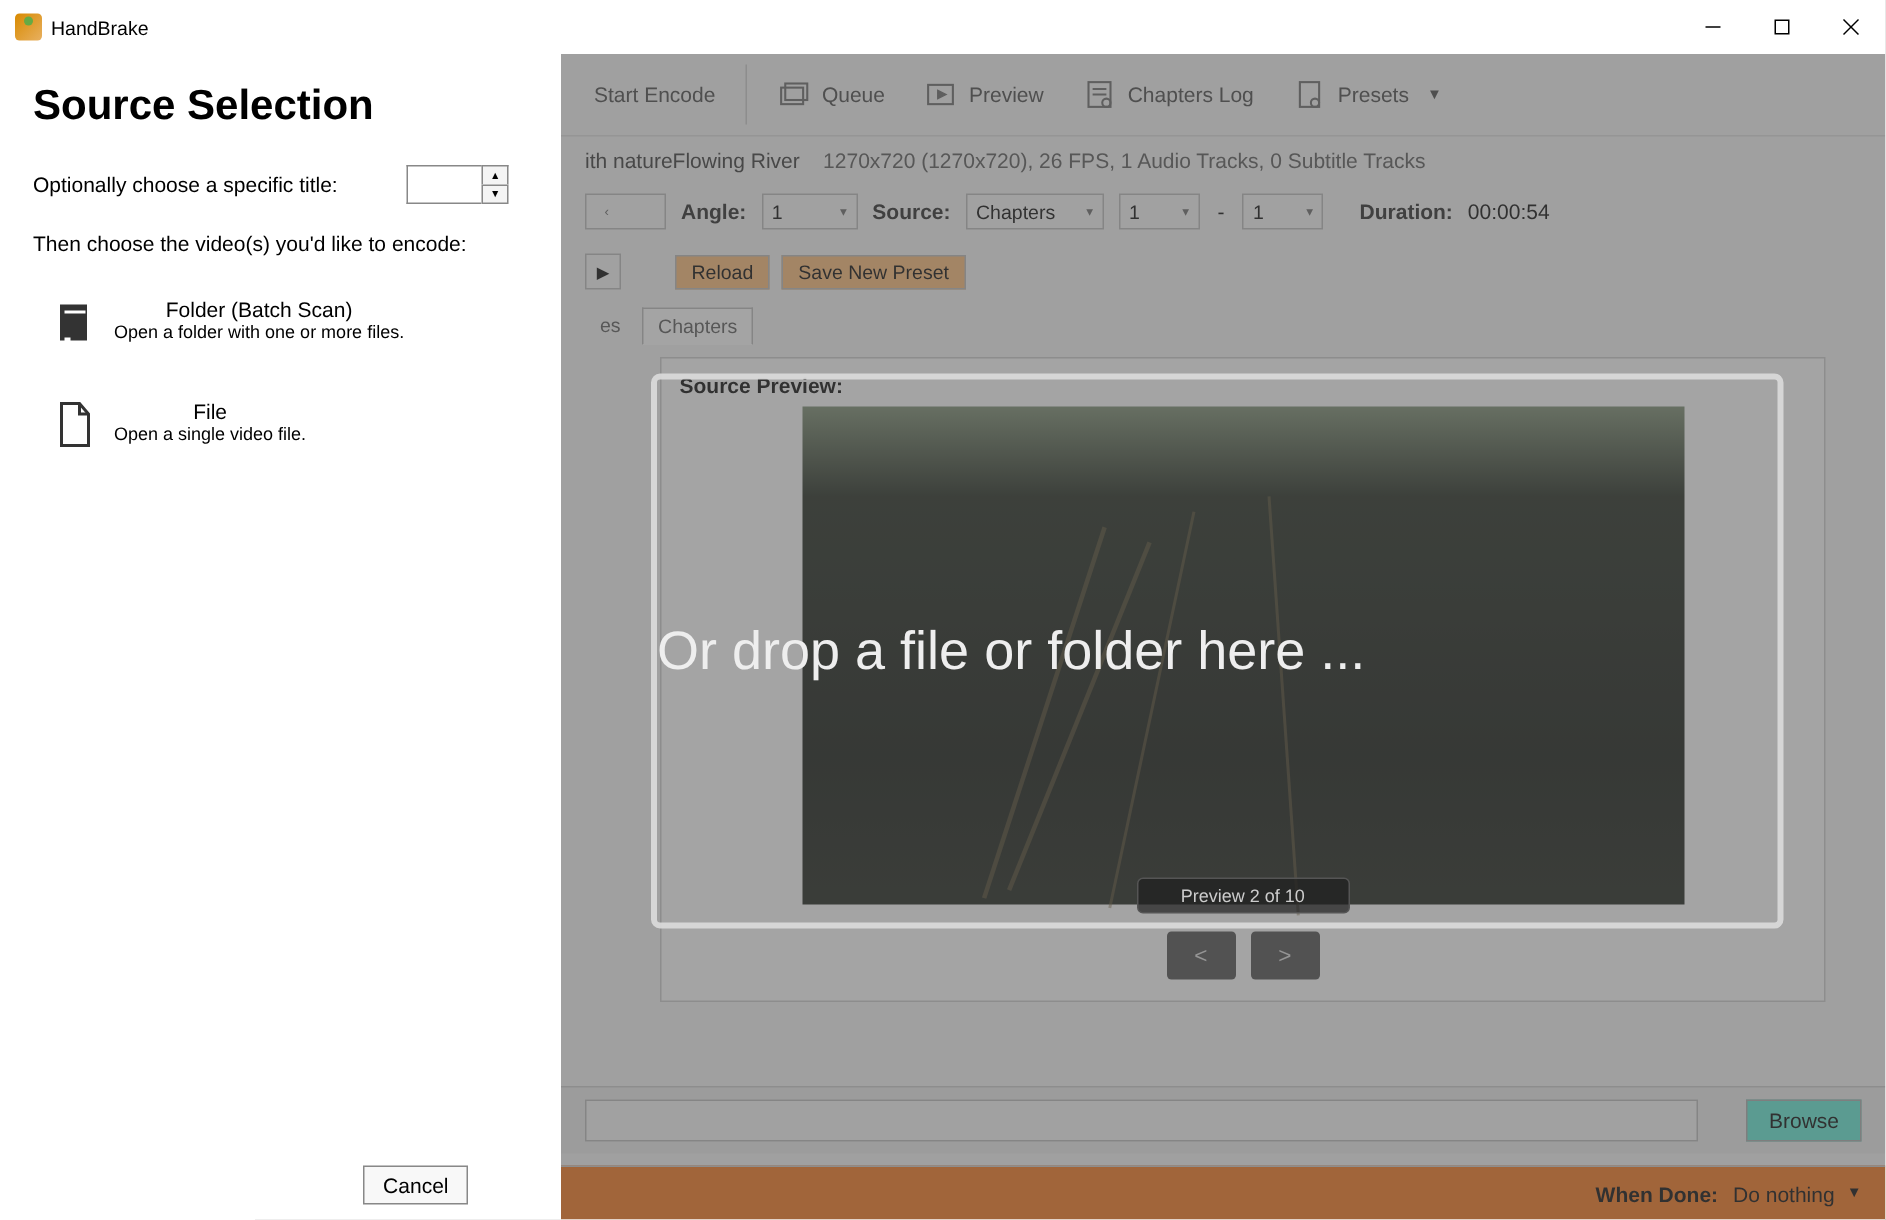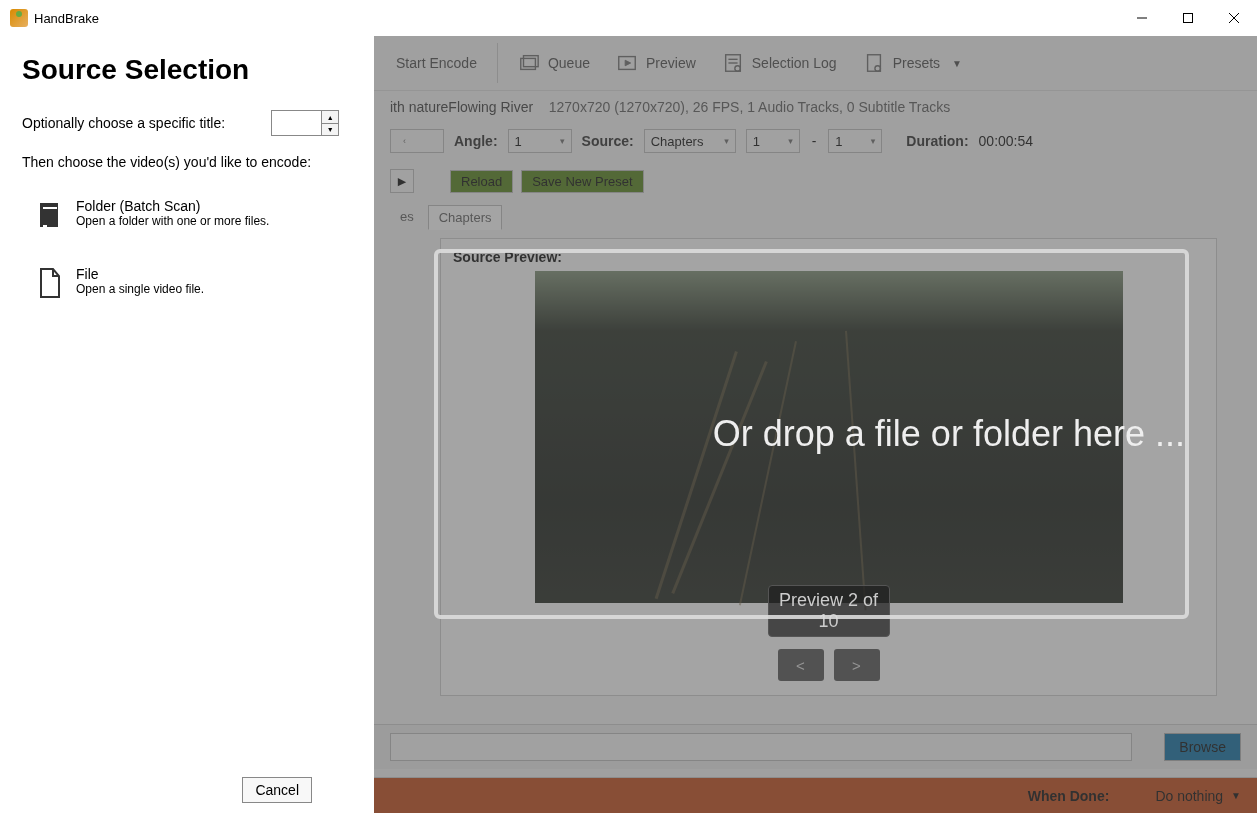--- a/index.html
+++ b/index.html
@@ -25,21 +25,21 @@
   .left .label { font-size: 14px; }
   .spinbox { margin-left: 10px; display:flex; }
   .spinbox input { width: 50px; height: 26px; border:1px solid #888; border-right:none; padding:2px 4px; font-size:13px; }
   .spin-btns { display:flex; flex-direction:column; }
   .spin-btns button { width:18px; height:13px; border:1px solid #888; background:#f4f4f4; font-size:7px; line-height:1; padding:0;}
   .spin-btns button:first-child{border-bottom:none;}
   .left .hint { font-size: 14px; margin-bottom: 28px; }
   .src-option { display:flex; align-items:flex-start; margin-bottom: 34px; cursor:default; }
   .src-option .icon { width: 28px; height: 34px; margin-right: 12px; margin-left:14px; display:flex;align-items:center;justify-content:center;}
   .src-option .icon svg{width:26px;height:32px;}
-  .src-option .txt .t1 { font-size: 14px; }
+  .src-option .txt .t1 { font-size: 14px; text-align: center; }
   .src-option .txt .t2 { font-size: 12px; }
   .left .spacer { flex:1; }
   .cancel-btn { align-self: flex-end; margin-right: 40px; padding: 4px 12px; font-size:14px; border:1px solid #888; background:#f8f8f8; cursor:pointer;}
   .footer-links { margin-top: 36px; font-size: 14px; text-align:center; padding-bottom:10px;}
   .footer-links a { color: #0066cc; text-decoration: underline; }
   .footer-links .sep { margin: 0 4px; color:#444; }
 
   
   .right { flex:1; position:relative; background:#f5f5f5; overflow:hidden; }
   .dim-overlay { position:absolute; inset:0; background:rgba(90,90,90,0.55); pointer-events:none; }
@@ -55,45 +55,45 @@
   .source-line .sname{color:#333;}
   .ctrl-row { display:flex; align-items:center; gap:10px; padding:6px 16px; font-size:14px;}
   .ctrl-row .lab{font-weight:700; color:#222;}
   .sel{display:inline-flex;align-items:center;justify-content:space-between;border:1px solid #bbb;background:#f8f8f8;height:24px;padding:0 6px;font-size:13px;}
   .sel .caret{font-size:9px;margin-left:6px;color:#666;}
   .sel.small{width:54px;} .sel.med{width:64px;} .sel.wide{width:92px;}
   .dash{margin:0 2px;}
   .ctrl-row .dur{margin-left:14px;}
 
   .preset-row{display:flex;align-items:center;gap:8px;padding:10px 16px;font-size:14px;}
-  .preset-row .btn{border:1px solid #bbb;background:#4d7c0f;padding:3px 10px;font-size:13px;}
+  .preset-row .btn{border:1px solid #bbb;background:#fdba74;padding:3px 10px;font-size:13px;}
   .preset-row .iconbtn{border:1px solid #bbb;background:#f8f8f8;width:24px;height:24px;display:flex;align-items:center;justify-content:center;font-size:11px;}
 
   .tabs{display:flex;gap:4px;padding:2px 16px 0 16px;font-size:13px;}
   .tabs .tab{padding:4px 10px;color:#555;}
   .tabs .tab.cur{border:1px solid #bbb;border-bottom-color:#fff;background:#fff;}
 
   .preview-box{margin:8px 40px 0 66px;border:1px solid #ccc;background:#fff;padding:10px 12px 14px 12px;}
   .preview-box .pv-title{font-weight:700;font-size:14px;margin-bottom:6px;}
   .preview-img{width:588px;height:332px;background:linear-gradient(180deg,#788a6e 0%,#1b2318 18%,#0d120c 70%,#161c13 100%);position:relative;margin:0 auto;}
   .preview-img .branch{position:absolute;background:rgba(120,100,60,0.45);transform-origin:top left;}
-  .pv-counter{margin:-18px auto 0 auto;width:122px;text-align:center;border:1px solid #555;border-radius:4px;background:rgba(30,30,30,0.7);color:#ccc;font-size:18px;padding:4px 0;position:relative;z-index:3;}
+  .pv-counter{margin:-18px auto 0 auto;width:142px;text-align:center;border:1px solid #555;border-radius:4px;background:rgba(30,30,30,0.7);color:#ccc;font-size:12px;padding:4px 0;position:relative;z-index:3;}
   .pv-nav{display:flex;justify-content:center;gap:10px;margin-top:12px;}
   .pv-nav button{width:46px;height:32px;background:#4a4a4a;color:#ddd;border:none;border-radius:3px;font-size:15px;}
 
   .browse-row{position:absolute;left:0;right:0;bottom:44px;display:flex;align-items:center;padding:8px 16px;border-top:1px solid #ccc;background:#eee;}
   .path-input{flex:1;height:28px;border:1px solid #bbb;background:#f8f8f8;margin-right:12px;}
-  .browse-btn{border:1px solid #aaa;background:#0369a1;padding:5px 14px;font-size:14px;margin-left:20px;}
-
-  .status-row{position:absolute;left:0;right:0;bottom:0;height:36px;display:flex;align-items:center;justify-content:flex-end;padding:0 16px;border-top:1px solid #ccc;background:#c2410c;font-size:14px;gap:36px;}
+  .browse-btn{border:1px solid #aaa;background:#5eead4;padding:5px 14px;font-size:14px;margin-left:20px;}
+
+  .status-row{position:absolute;left:0;right:0;bottom:0;height:36px;display:flex;align-items:center;justify-content:flex-end;padding:0 16px;border-top:1px solid #ccc;background:#f97316;font-size:14px;}
   .status-row .wd-lab{font-weight:700;margin-right:10px;}
   .status-row .wd-sel{display:flex;align-items:center;gap:4px;}
 
   
-  .drop-box{position:absolute;left:60px;top:213px;width:755px;height:370px;border:4px solid rgba(220,220,220,0.9);border-radius:6px;display:flex;align-items:center;justify-content:flex-end;z-index:5;background:rgba(0,0,0,0.0);}
+  .drop-box{position:absolute;left:60px;top:213px;width:755px;height:370px;border:4px solid rgba(220,220,220,0.9);border-radius:6px;display:flex;align-items:center;justify-content:flex-start;z-index:5;background:rgba(0,0,0,0.0);}
   .drop-box .msg{color:#eee;font-size:36px;font-weight:400;}
 </style>
 </head>
 <body>
 
 <div class="titlebar">
   <div class="app-icon"></div>
   <div class="title">HandBrake</div>
   <div class="winbtns">
     <div class="winbtn">
@@ -192,21 +192,21 @@
       </div>
       <div class="tbtn">
         <span class="ticon">
             <svg viewBox="0 0 24 24">
               <rect x="4" y="3" width="16" height="18" stroke-width="1.5"></rect>
               <line x1="7" y1="8" x2="17" y2="8" stroke-width="1.5"></line>
               <line x1="7" y1="12" x2="17" y2="12" stroke-width="1.5"></line>
               <circle cx="17" cy="18" r="3" stroke-width="1.5"></circle>
             </svg>
           </span>
-        <span>Selection Log</span>
+        <span>Chapters Log</span>
       </div>
       <div class="tbtn">
         <span class="ticon">
             <svg viewBox="0 0 24 24">
               <rect x="5" y="3" width="14" height="18" stroke-width="1.5"></rect>
               <circle cx="16" cy="18" r="3" stroke-width="1.5"></circle>
             </svg>
           </span>
         <span>Presets</span>
           <span class="drop-caret">▼</span>

